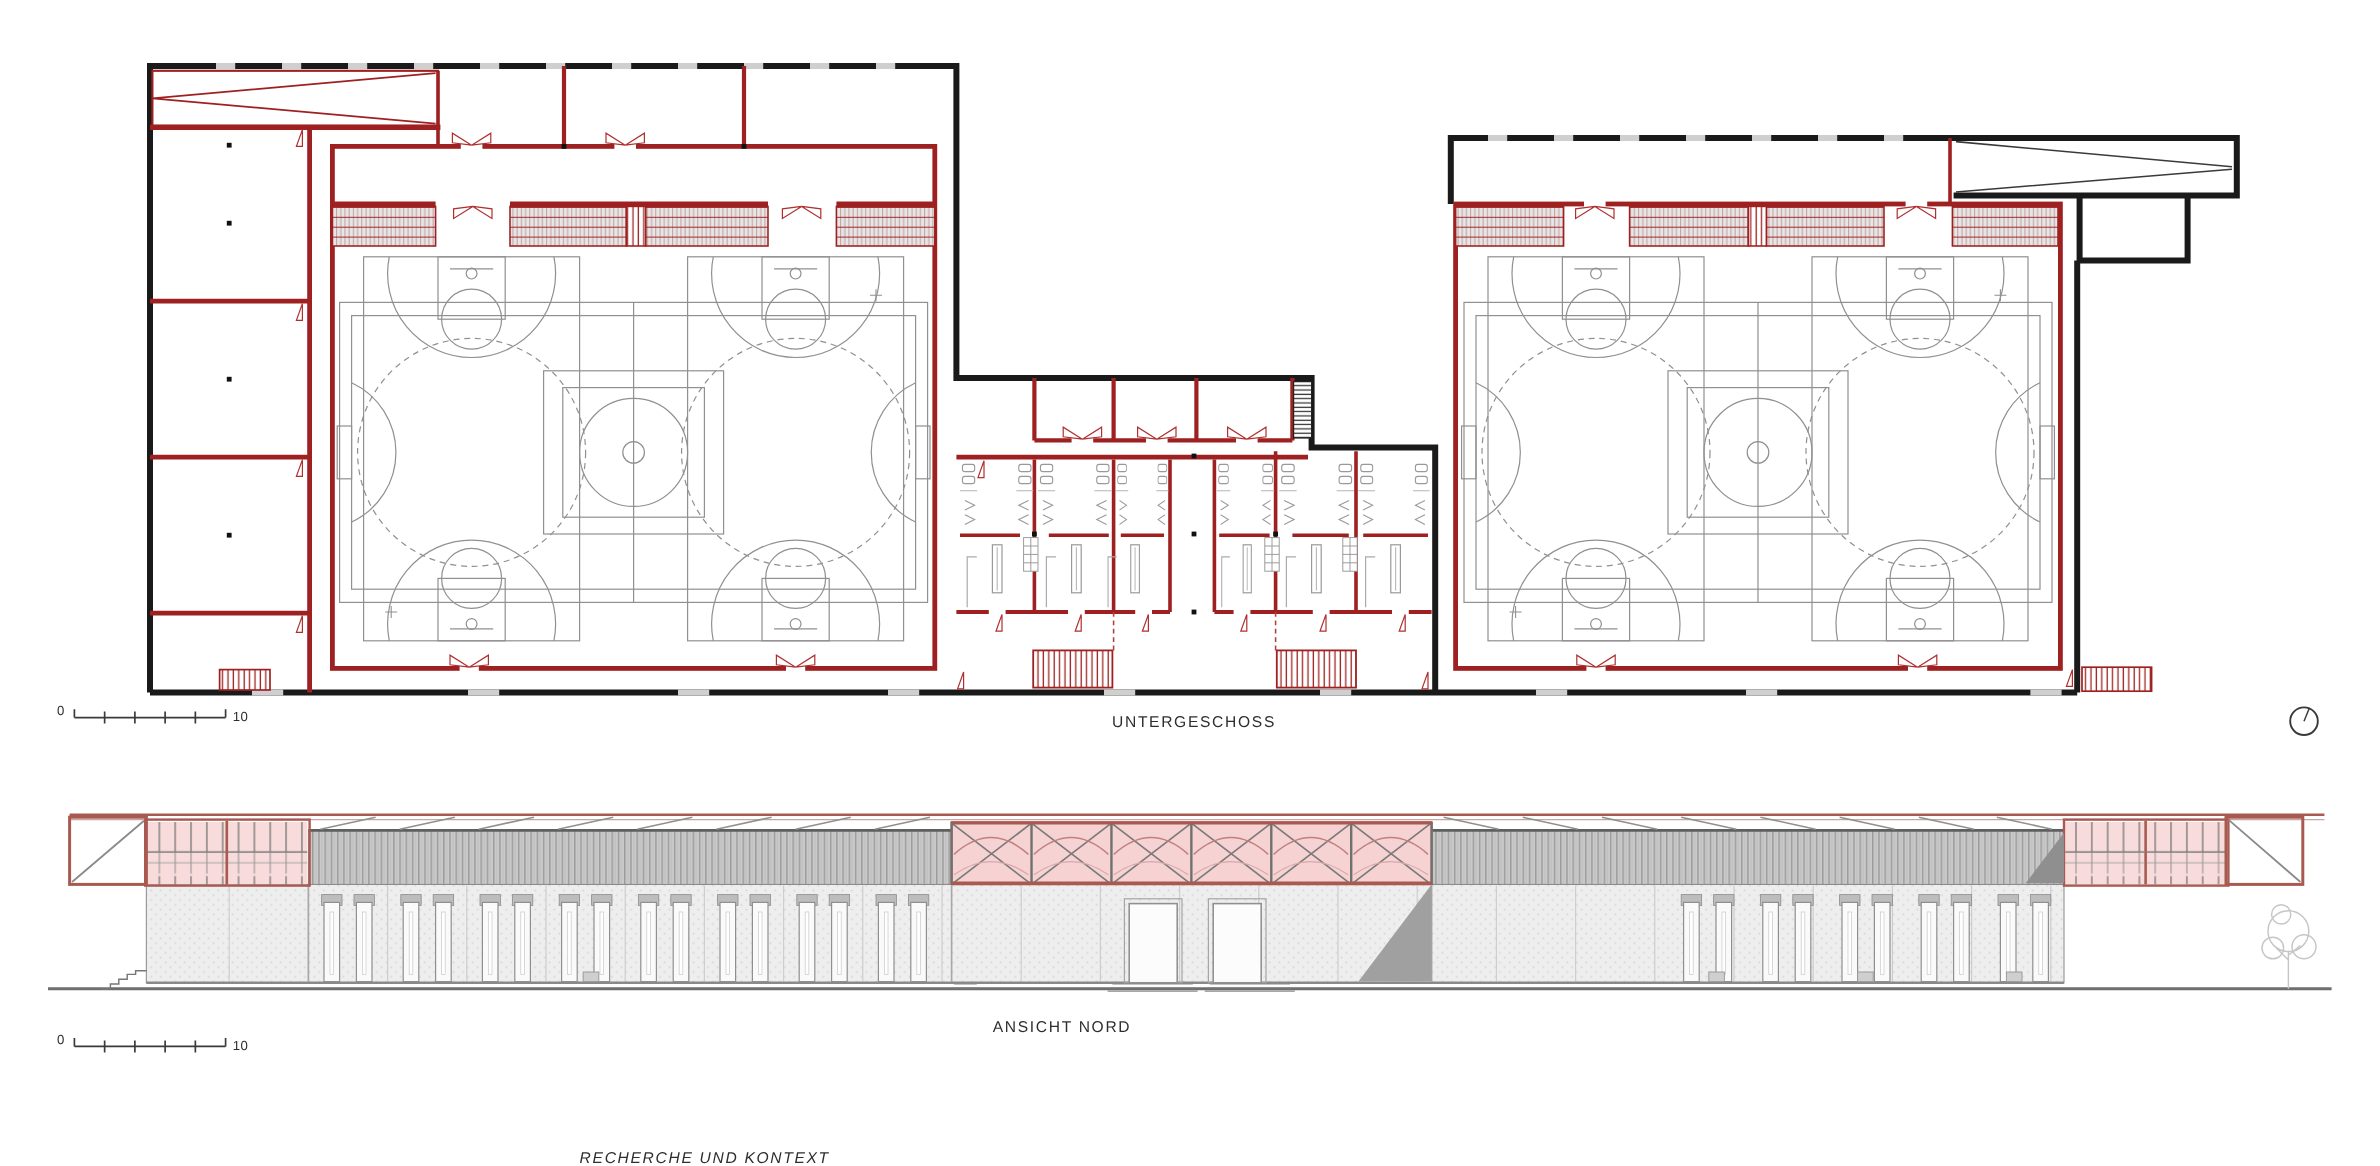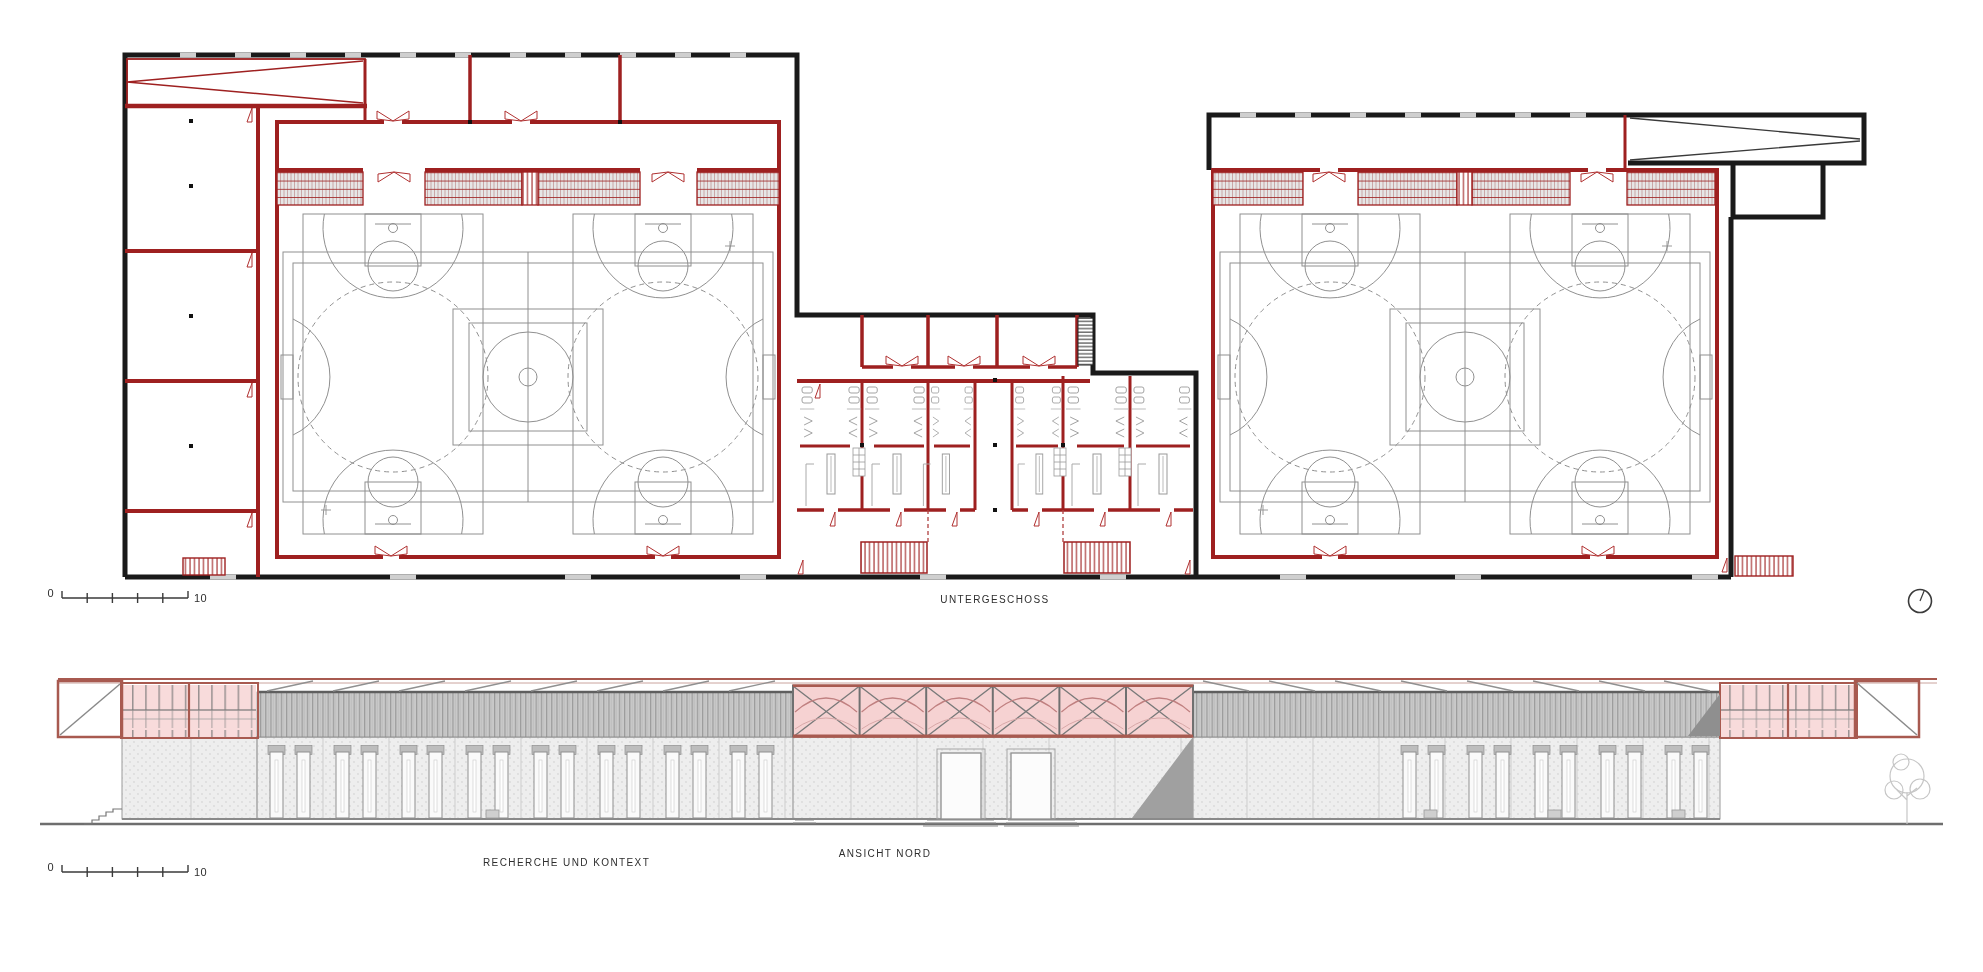--- a/index.html
+++ b/index.html
@@ -1,20 +1,20 @@
 <!DOCTYPE html>
 <html><head>
 <meta charset="utf-8">
 <style>
   html,body{margin:0;padding:0;background:#ffffff;}
   .stage{position:relative;width:1983px;height:972px;background:#fff;overflow:hidden;
          font-family:"Liberation Sans", sans-serif;}
   .stage svg{position:absolute;left:0;top:0;}
   .lbl{position:absolute;color:#2e2e2e;white-space:nowrap;}
-  .title{font-size:10px;letter-spacing:1.4px;}
+  .title{font-size:13px;letter-spacing:1.4px;}
   .num{font-size:11px;letter-spacing:0.3px;text-align:right;}
   .center{text-align:center;}
   .right{text-align:right;}
 </style>
 </head>
 <body>
 
 <div class="stage">
 <svg width="1983" height="972" viewBox="0 0 1983 972">
 <defs>
@@ -407,14 +407,14 @@
 </svg>
 
 <div class="lbl num right" style="left:34px;top:587px;width:20px;">0</div>
 <div class="lbl num" style="left:194px;top:592px;">10</div>
 <div class="lbl title center" style="left:860px;top:594px;width:270px;">UNTERGESCHOSS</div>
 
 <div class="lbl num right" style="left:34px;top:861px;width:20px;">0</div>
 <div class="lbl num" style="left:194px;top:866px;">10</div>
 <div class="lbl title center" style="left:750px;top:848px;width:270px;">ANSICHT NORD</div>
 
-<div class="lbl title" style="left:483px;top:857px;">RECHERCHE UND KONTEXT</div>
+<div class="lbl title" style="left:483px;top:957px;font-style:italic;">RECHERCHE UND KONTEXT</div>
 </div>
 
 </body></html>

